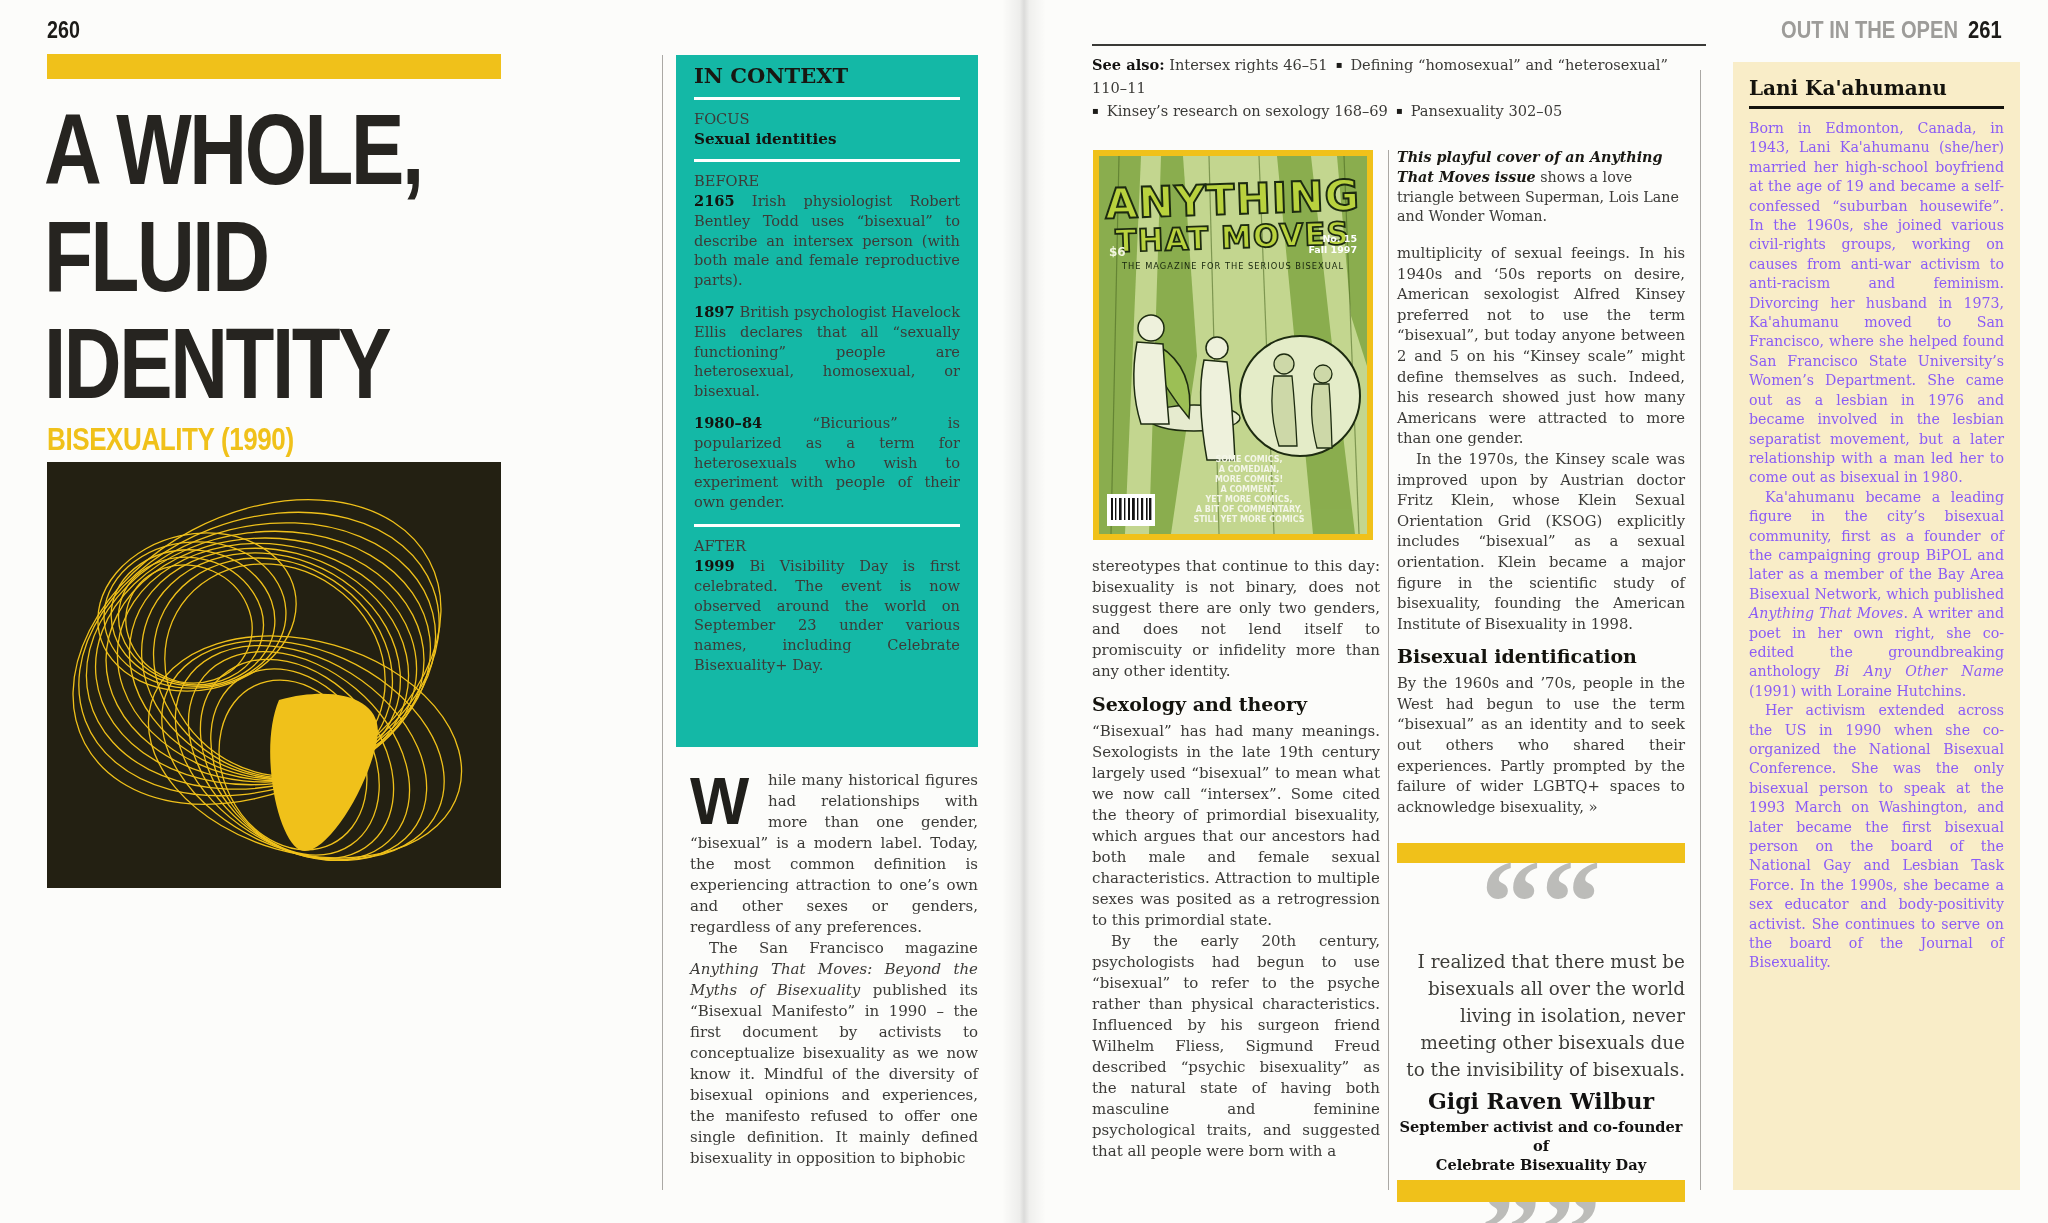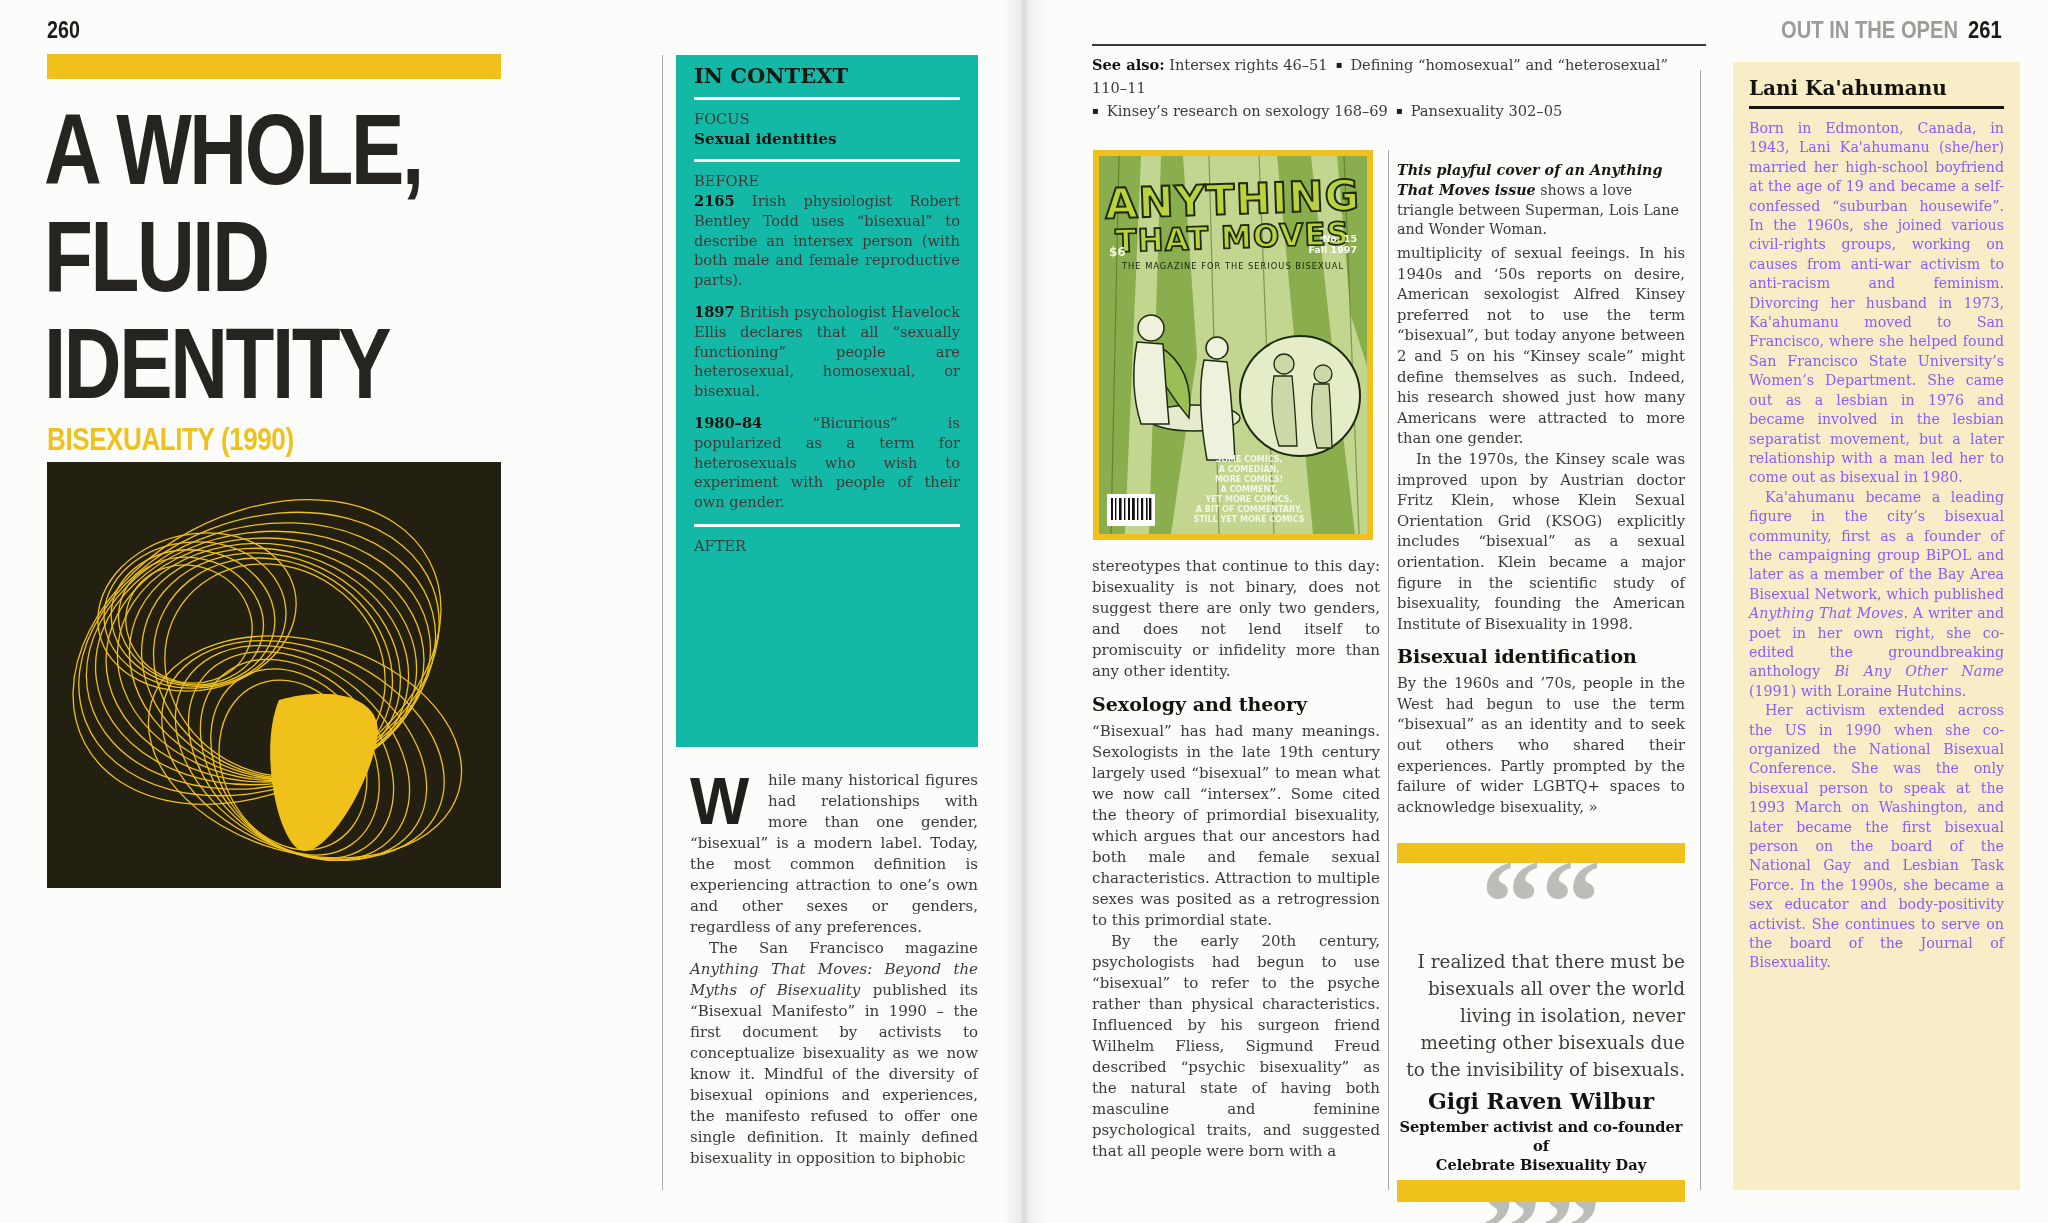--- a/index.html
+++ b/index.html
@@ -115,20 +115,21 @@
     <div class="wrule"></div>
     <div class="lab">FOCUS</div>
     <div class="labb">Sexual identities</div>
     <div class="wrule"></div>
     <div class="lab">BEFORE</div>
     <p><b>2165</b><span> Irish physiologist Robert Bentley Todd uses “bisexual” to describe an intersex person (with both male and female reproductive parts).</span></p>
     <p><b>1897</b><span> British psychologist Havelock Ellis declares that all “sexually functioning” people are heterosexual, homosexual, or bisexual.</span></p>
     <p><b>1980–84</b><span> “Bicurious” is popularized as a term for heterosexuals who wish to experiment with people of their own gender.</span></p>
     <div class="wrule"></div>
     <div class="lab">AFTER</div>
+    <p><b>1999</b><span> Bi Visibility Day is first celebrated. The event is now observed around the world on September 23 under various names, including Celebrate Bisexuality+ Day.</span></p>
   </aside>
 
   <div class="col" style="left:690px;top:770px;width:288px">
     <p>
       <span class="dropcap">W</span><span>hile many historical figures had relationships with more than one gender, “bisexual” is a modern label. Today, the most common definition is experiencing attraction to one’s own and other sexes or genders, regardless of any preferences.</span>
     </p>
     <p class="ind">
       <span>The San Francisco magazine </span><i>Anything That Moves: Beyond the Myths of Bisexuality</i><span> published its “Bisexual Manifesto” in 1990 – the first document by activists to conceptualize bisexuality as we now know it. Mindful of the diversity of bisexual opinions and experiences, the manifesto refused to offer one single definition. It mainly defined bisexuality in opposition to biphobic</span>
     </p>
   </div>
@@ -202,21 +203,21 @@
             <rect x="33" y="342" width="2.8" height="22"></rect>
           <rect x="38" y="342" width="1.4" height="22"></rect>
             <rect x="42" y="342" width="2.2" height="22"></rect>
           <rect x="47" y="342" width="1.6" height="22"></rect>
             <rect x="50" y="342" width="2.4" height="22"></rect>
         </g>
       </g>
     </svg>
   </figure>
 
-  <figcaption class="caption" style="left:1397px;top:161px;width:290px">
+  <figcaption class="caption" style="left:1397px;top:148px;width:290px">
     <span class="lead">This playful cover of an Anything That Moves issue</span><span> shows a love triangle between Superman, Lois Lane and Wonder Woman.</span>
   </figcaption>
 
   <div class="col" style="left:1092px;top:556px;width:288px">
     <p>stereotypes that continue to this day: bisexuality is not binary, does not suggest there are only two genders, and does not lend itself to promiscuity or infidelity more than any other identity.</p>
     <h3>Sexology and theory</h3>
     <p>“Bisexual” has had many meanings. Sexologists in the late 19th century largely used “bisexual” to mean what we now call “intersex”. Some cited the theory of primordial bisexuality, which argues that our ancestors had both male and female sexual characteristics. Attraction to multiple sexes was posited as a retrogression to this primordial state.</p>
     <p class="ind">By the early 20th century, psychologists had begun to use “bisexual” to refer to the psyche rather than physical characteristics. Influenced by his surgeon friend Wilhelm Fliess, Sigmund Freud described “psychic bisexuality” as the natural state of having both masculine and feminine psychological traits, and suggested that all people were born with a</p>
   </div>
 

